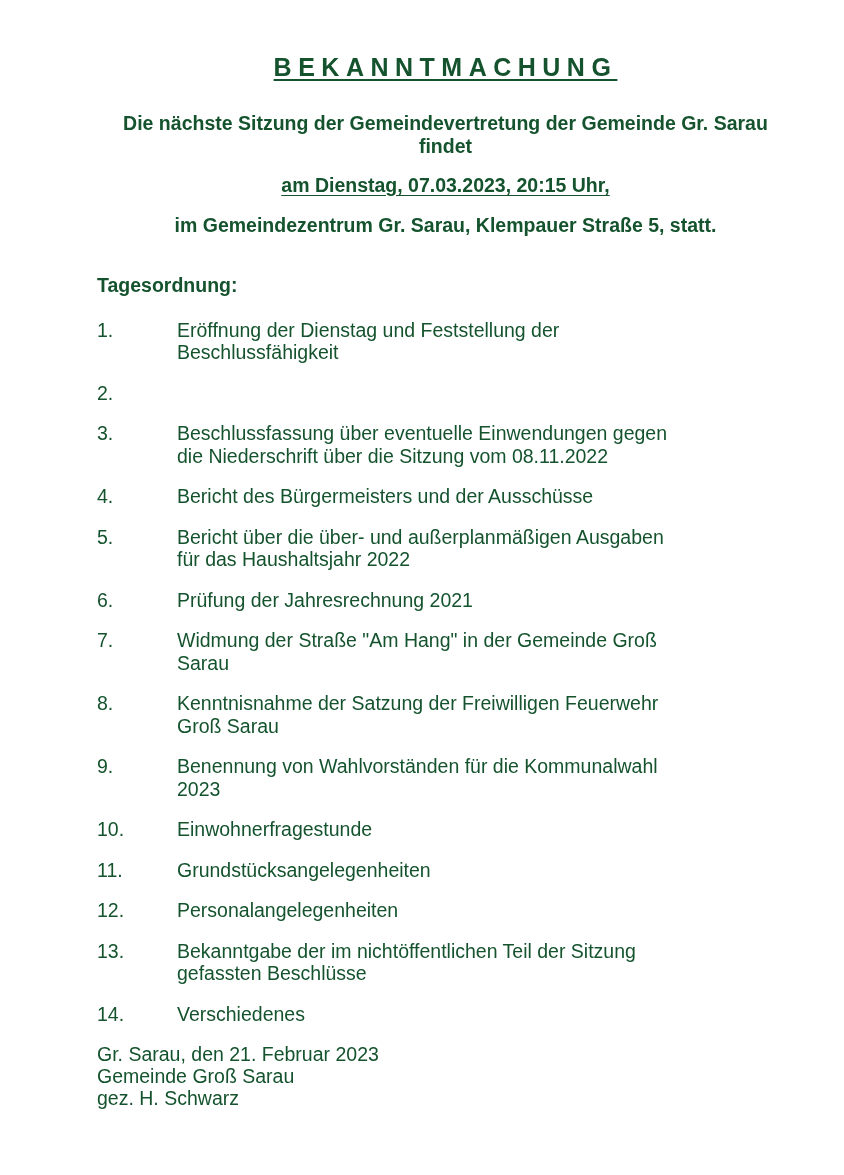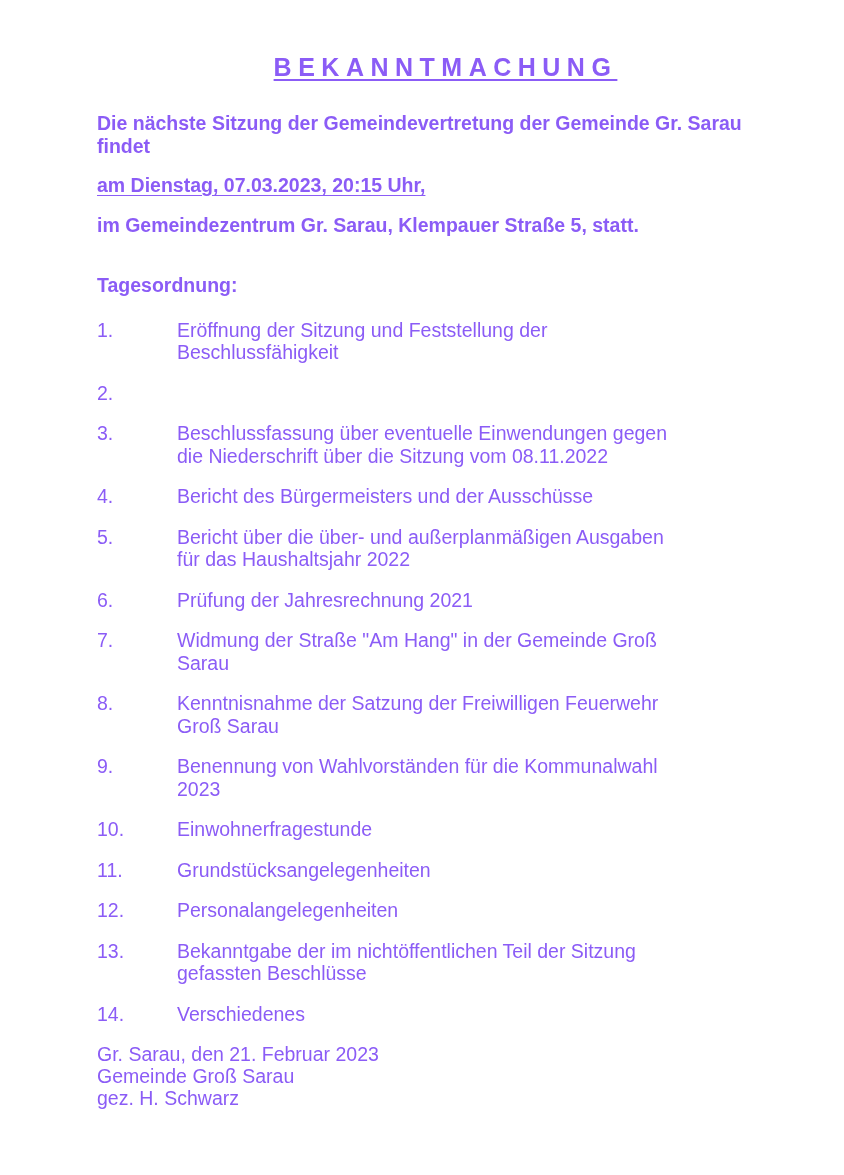--- a/index.html
+++ b/index.html
@@ -7,39 +7,39 @@
     padding: 0;
     background: #ffffff;
   }
   .page {
     position: relative;
     width: 844px;
     height: 1175px;
     box-sizing: border-box;
     padding: 52px 50px 0 97px;
     background: #ffffff;
-    color: #8b5cf6;
+    color: #14532d;
     font-family: "Liberation Sans", sans-serif;
     font-size: 19.5px;
     line-height: 22.5px;
     overflow: hidden;
   }
   .doc-title {
     margin: 0 0 30px 0;
     text-align: center;
     font-size: 25px;
     line-height: 30px;
     font-weight: bold;
     letter-spacing: 0.26em;
     text-decoration: underline;
     text-underline-offset: 3px;
   }
   .intro p {
     margin: 0 0 17px 0;
-    text-align: left;
+    text-align: center;
     font-weight: bold;
   }
   .intro p.underlined {
     text-decoration: underline;
     text-underline-offset: 3px;
   }
   .agenda-heading {
     font-weight: bold;
     margin: 38px 0 22px 0;
   }
@@ -79,21 +79,21 @@
     <p>Die nächste Sitzung der Gemeindevertretung der Gemeinde Gr. Sarau findet</p>
     <p class="underlined">am Dienstag, 07.03.2023, 20:15 Uhr,</p>
     <p>im Gemeindezentrum Gr. Sarau, Klempauer Straße 5, statt.</p>
   </div>
 
   <div class="agenda-heading">Tagesordnung:</div>
 
   <div class="agenda-list">
       <div class="agenda-item">
         <div class="num">1.</div>
-        <div class="txt">Eröffnung der Sitzung und Feststellung der
+        <div class="txt">Eröffnung der Dienstag und Feststellung der
 Beschlussfähigkeit</div>
       </div>
       <div class="agenda-item">
         <div class="num">2.</div>
       </div>
       <div class="agenda-item">
         <div class="num">3.</div>
         <div class="txt">Beschlussfassung über eventuelle Einwendungen gegen
 die Niederschrift über die Sitzung vom 08.11.2022</div>
       </div>

